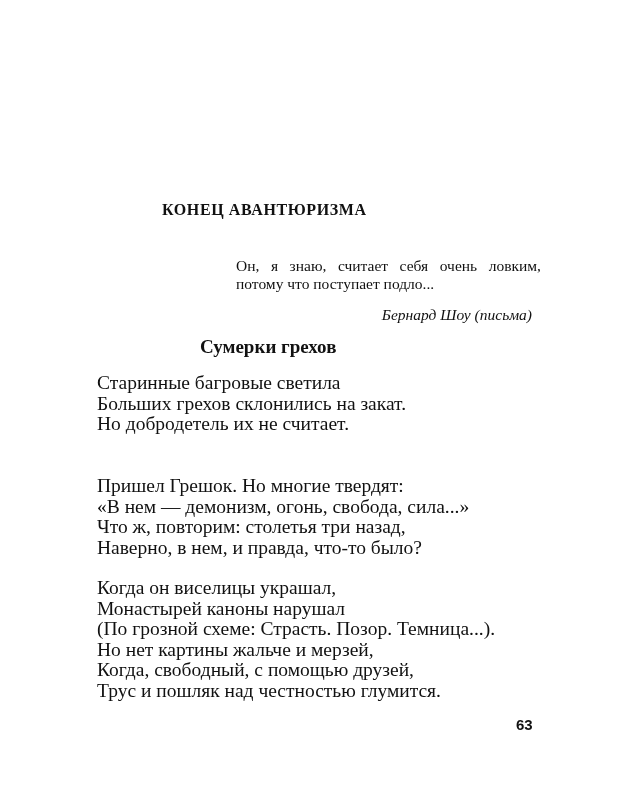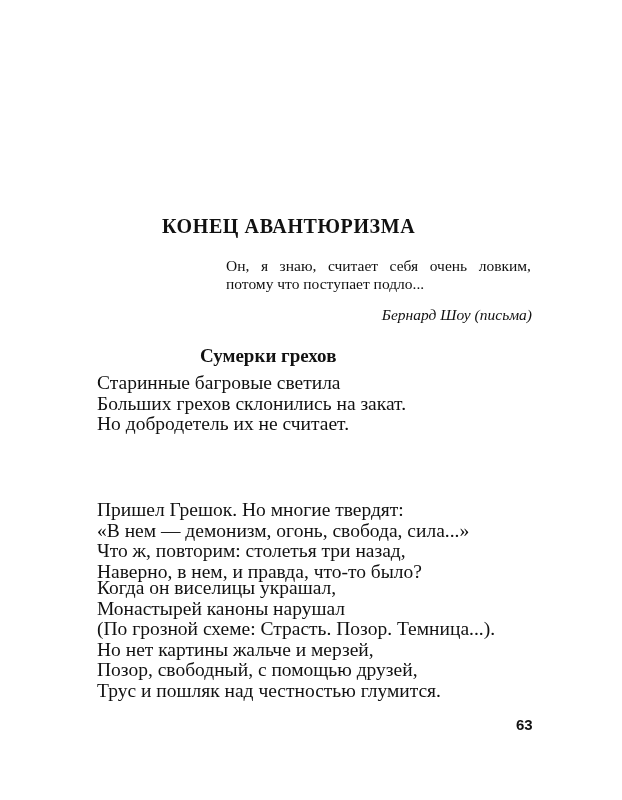--- a/index.html
+++ b/index.html
@@ -16,30 +16,30 @@
       font-family: "Liberation Serif", "DejaVu Serif", serif;
     }
     .page {
       position: absolute;
       left: 0; top: 0;
       width: 622px; height: 800px;
     }
     .chapter-title {
       position: absolute;
       left: 162px;
-      top: 215px;
+      top: 201px;
       font-family: "Liberation Serif", serif;
       font-weight: bold;
-      font-size: 20px;
+      font-size: 16px;
       letter-spacing: 0.6px;
       white-space: nowrap;
     }
     .epigraph {
       position: absolute;
-      left: 226px;
+      left: 236px;
       top: 257px;
       width: 305px;
       font-size: 15.5px;
       line-height: 18px;
       text-align: justify;
     }
     .epigraph-line {
       display: block;
       white-space: nowrap;
     }
@@ -52,38 +52,38 @@
       right: 90px;
       top: 306px;
       font-style: italic;
       font-size: 15.5px;
       white-space: nowrap;
       text-align: right;
     }
     .poem-title {
       position: absolute;
       left: 200px;
-      top: 345px;
+      top: 336px;
       font-weight: bold;
       font-size: 19px;
       white-space: nowrap;
       font-family: Liberation Serif, serif;
     }
     .stanza {
       position: absolute;
       left: 97px;
       font-size: 19.5px;
       line-height: 20.5px;
     }
     .stanza .line {
       display: block;
       white-space: nowrap;
     }
     .stanza-1 { top: 373px; }
-    .stanza-2 { top: 500px; }
+    .stanza-2 { top: 476px; }
     .stanza-3 { top: 578px; }
     .page-number {
       position: absolute;
       left: 516px;
       top: 716px;
       font-family: "Liberation Sans", sans-serif;
       font-weight: bold;
       font-size: 15px;
       text-align: right;
     }
@@ -115,19 +115,19 @@
     <span class="line">«В нем — демонизм, огонь, свобода, сила...»</span>
     <span class="line">Что ж, повторим: столетья три назад,</span>
     <span class="line">Наверно, в нем, и правда, что-то было?</span>
   </div>
 
   <div class="stanza stanza-3">
     <span class="line">Когда он виселицы украшал,</span>
     <span class="line">Монастырей каноны нарушал</span>
     <span class="line">(По грозной схеме: Страсть. Позор. Темница...).</span>
     <span class="line">Но нет картины жальче и мерзей,</span>
-    <span class="line">Позор, свободный, с помощью друзей,</span>
+    <span class="line">Когда, свободный, с помощью друзей,</span>
     <span class="line">Трус и пошляк над честностью глумится.</span>
   </div>
 
   <div class="page-number">63</div>
 
 </div>
 
 </body></html>

